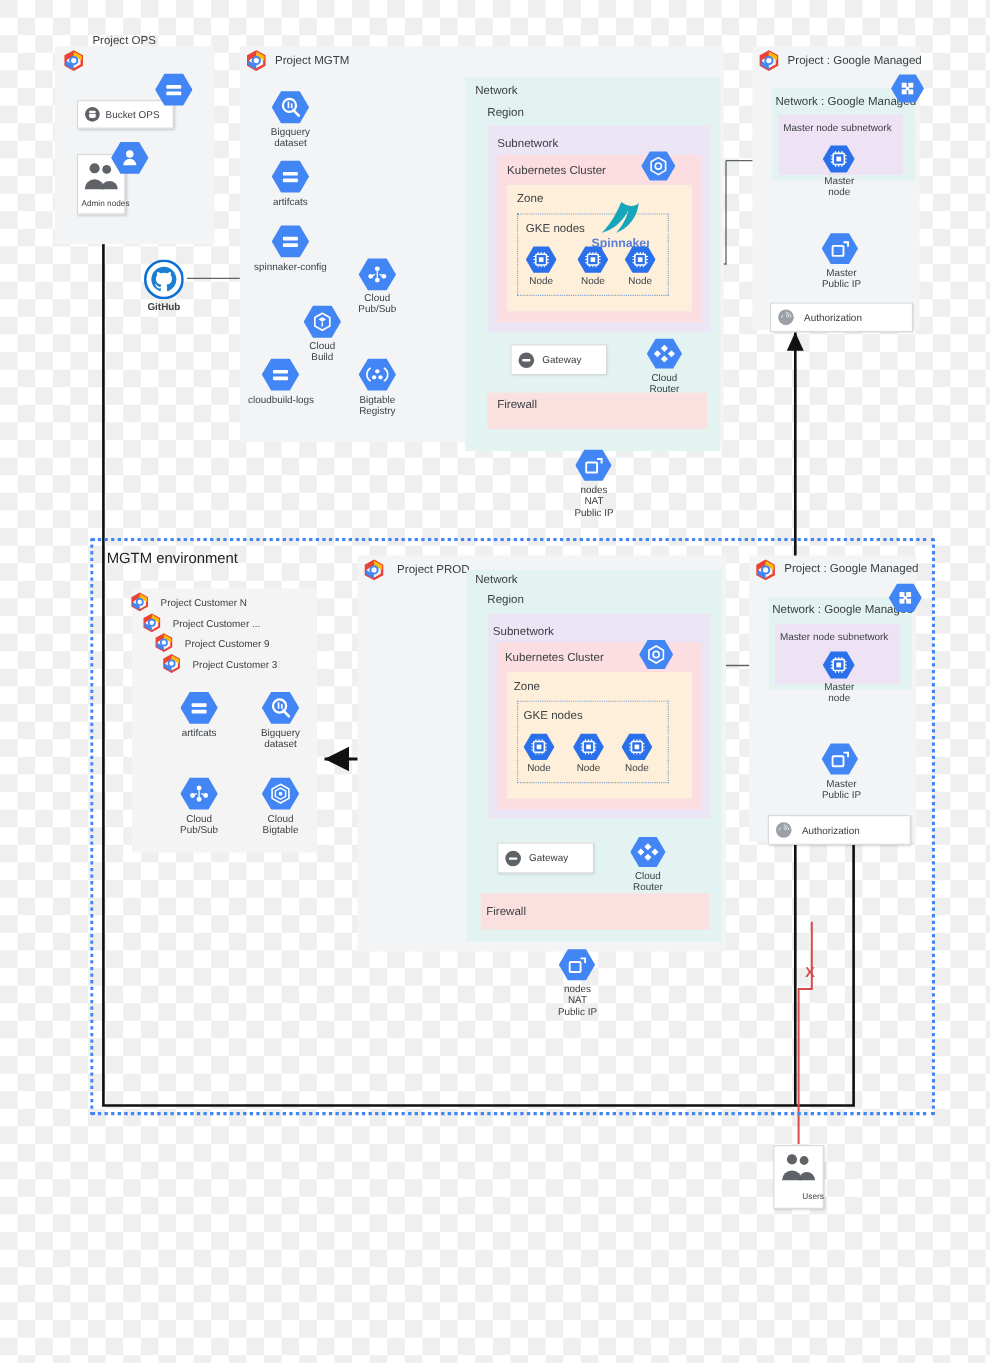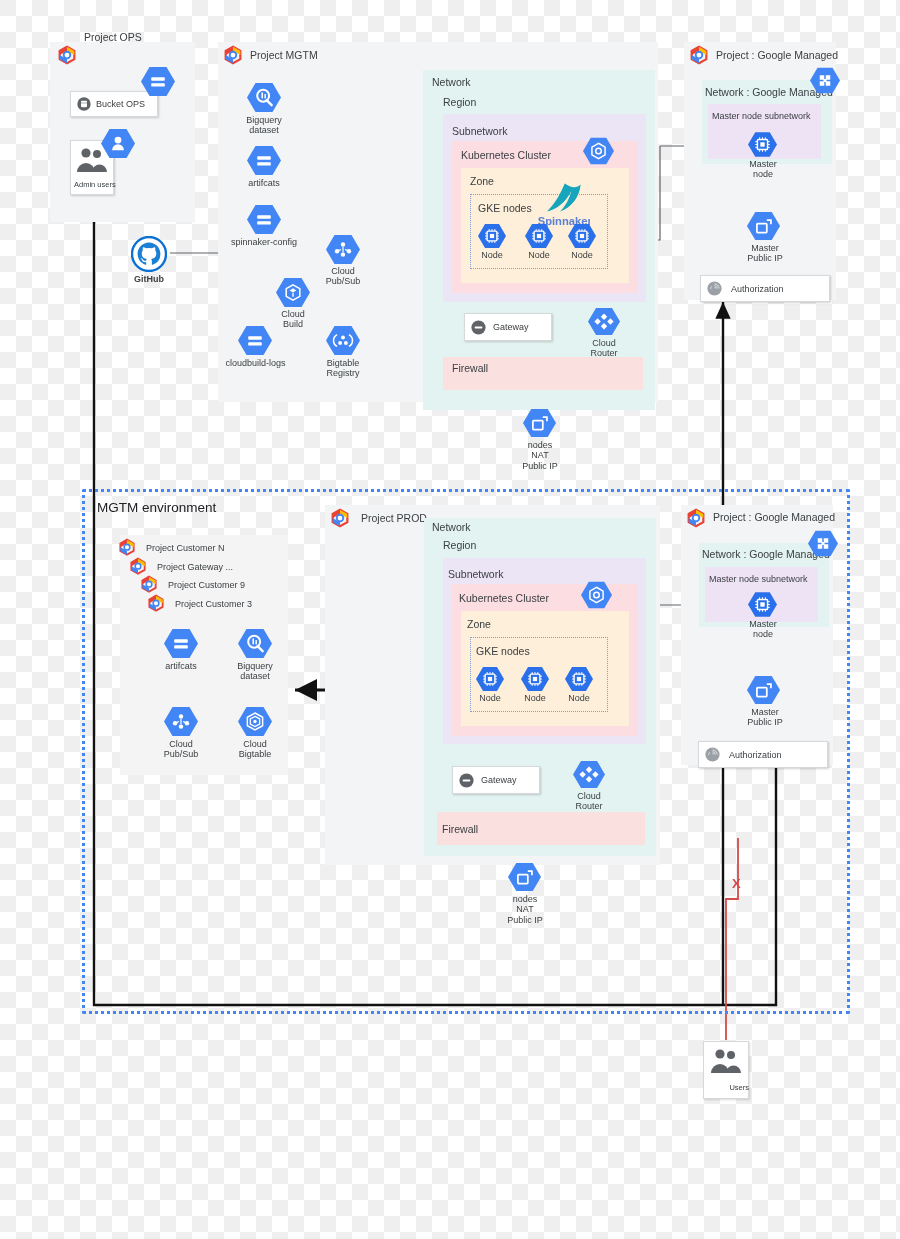--- a/index.html
+++ b/index.html
@@ -141,21 +141,21 @@
 
 <div class="abs white-card card-shadow" style="left:70px;top:140px;width:44px;height:55px;"></div>
 <div class="abs" style="left:76px;top:146px;width:32px;height:28px;">
   <svg viewBox="0 0 32 28" width="32" height="28">
       <circle cx="10" cy="7" r="4.6" fill="#5f6368"></circle>
       <circle cx="21" cy="8" r="4" fill="#5f6368"></circle>
       <path d="M1 26 a9 9 0 0 1 18 0 z" fill="#5f6368"></path>
       <path d="M16 26 a7.5 7.5 0 0 1 15 0 z" fill="#5f6368"></path>
     </svg>
 </div>
-<div class="abs txt-sm" style="left:74px;top:180px;font-size:7.5px;">Admin users</div>
+<div class="abs txt-sm" style="left:74px;top:180px;font-size:7.5px;">Admin nodes</div>
 <div class="abs" style="left:101px;top:128px;width:34px;height:31px;">
   <svg viewBox="0 0 40 36" width="34" height="31">
       <path d="M10 1 L30 1 L40 18 L30 35 L10 35 L0 18 Z" fill="#4285f4"></path>
       <circle cx="20" cy="14" r="4" fill="#fff"></circle>
       <path d="M13 26 a7 7 0 0 1 14 0 z" fill="#fff"></path>
     </svg>
 </div>
 
 <div class="abs proj-panel" style="left:218px;top:42px;width:440px;height:360px;"></div>
 <div class="abs" style="left:222px;top:45px;width:22px;height:22px;">
@@ -406,21 +406,21 @@
 <div class="abs txt-sm" style="left:146px;top:543px;">Project Customer N</div>
 <div class="abs" style="left:128px;top:557px;width:20px;height:20px;">
   <svg viewBox="0 0 24 24" width="20" height="20">
       <path d="M12 2 L20 6.5 L20 15.5 L12 20 L4 15.5 L4 6.5 Z" fill="none" stroke="#ea4335" stroke-width="2.2"></path>
       <path d="M12 2 L20 6.5 L20 11 L12 6.5 Z" fill="#fbbc05"></path>
       <path d="M4 6.5 L12 2 L12 6.5 L4 11 Z" fill="#ea4335"></path>
       <path d="M12 20 L4 15.5 L4 11 L12 15.5 Z" fill="#4285f4"></path>
       <circle cx="12" cy="11" r="3.4" fill="#fff" stroke="#4285f4" stroke-width="1.9"></circle>
     </svg>
 </div>
-<div class="abs txt-sm" style="left:157px;top:562px;">Project Gateway ...</div>
+<div class="abs txt-sm" style="left:157px;top:562px;">Project Customer ...</div>
 <div class="abs" style="left:139px;top:575px;width:20px;height:20px;">
   <svg viewBox="0 0 24 24" width="20" height="20">
       <path d="M12 2 L20 6.5 L20 15.5 L12 20 L4 15.5 L4 6.5 Z" fill="none" stroke="#ea4335" stroke-width="2.2"></path>
       <path d="M12 2 L20 6.5 L20 11 L12 6.5 Z" fill="#fbbc05"></path>
       <path d="M4 6.5 L12 2 L12 6.5 L4 11 Z" fill="#ea4335"></path>
       <path d="M12 20 L4 15.5 L4 11 L12 15.5 Z" fill="#4285f4"></path>
       <circle cx="12" cy="11" r="3.4" fill="#fff" stroke="#4285f4" stroke-width="1.9"></circle>
     </svg>
 </div>
 <div class="abs txt-sm" style="left:168px;top:580px;">Project Customer 9</div>

